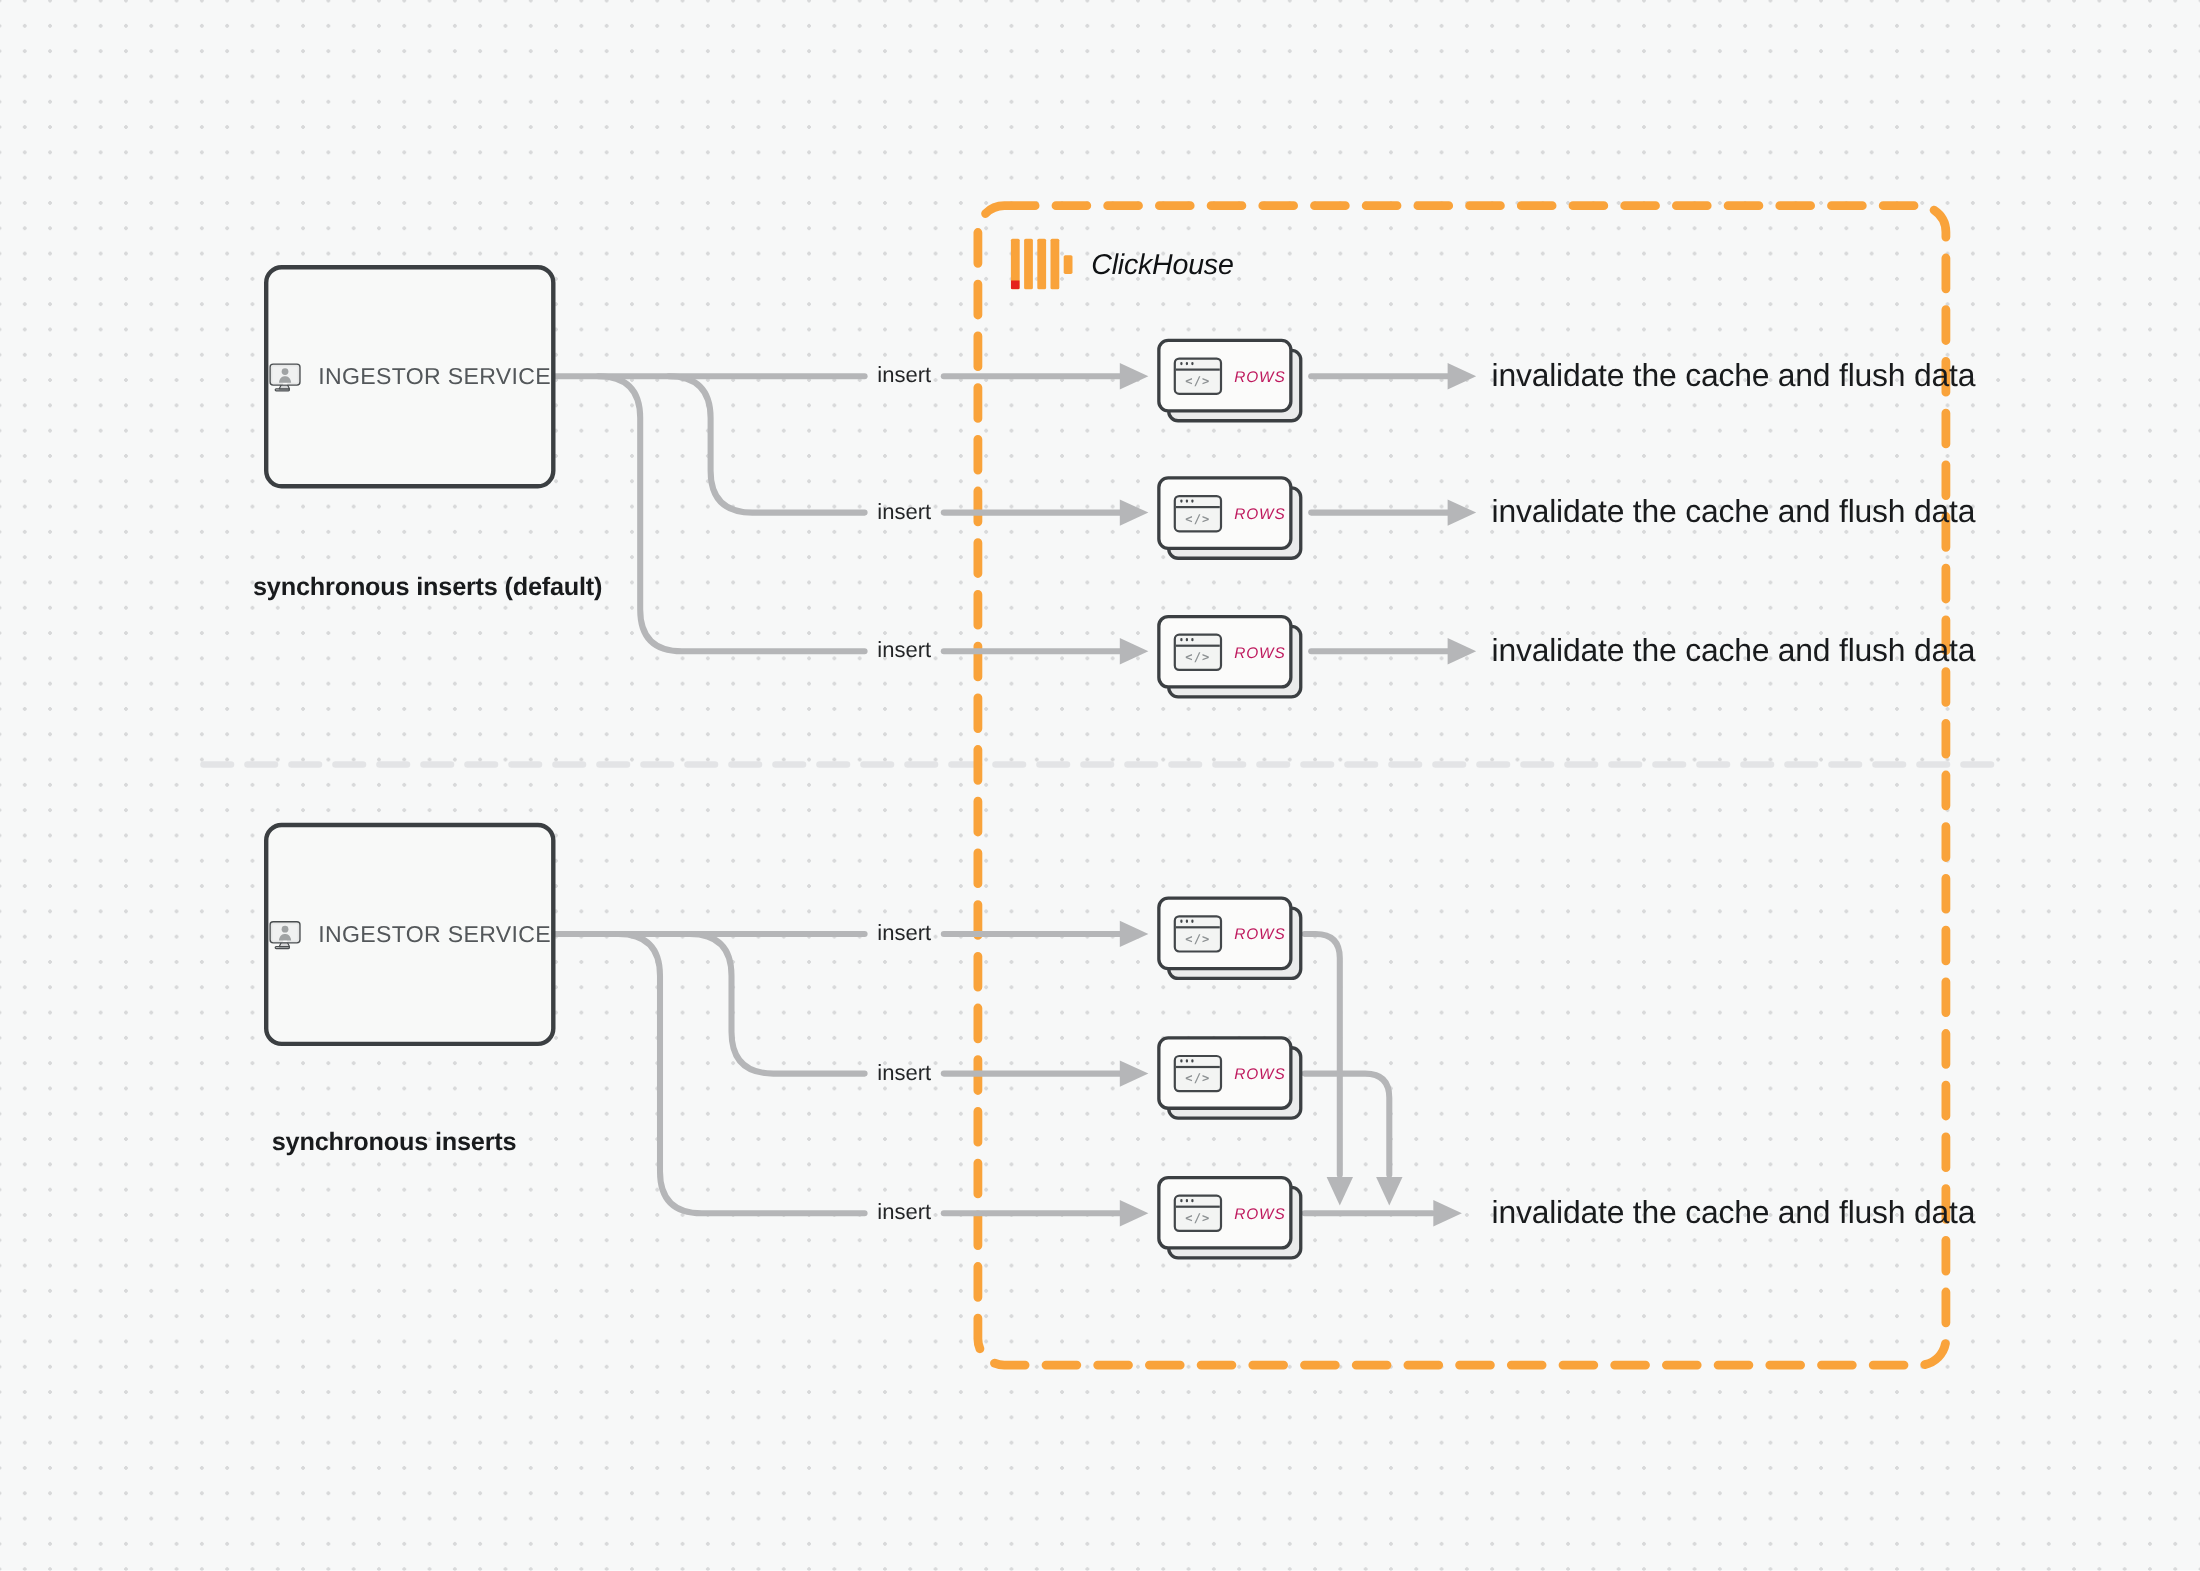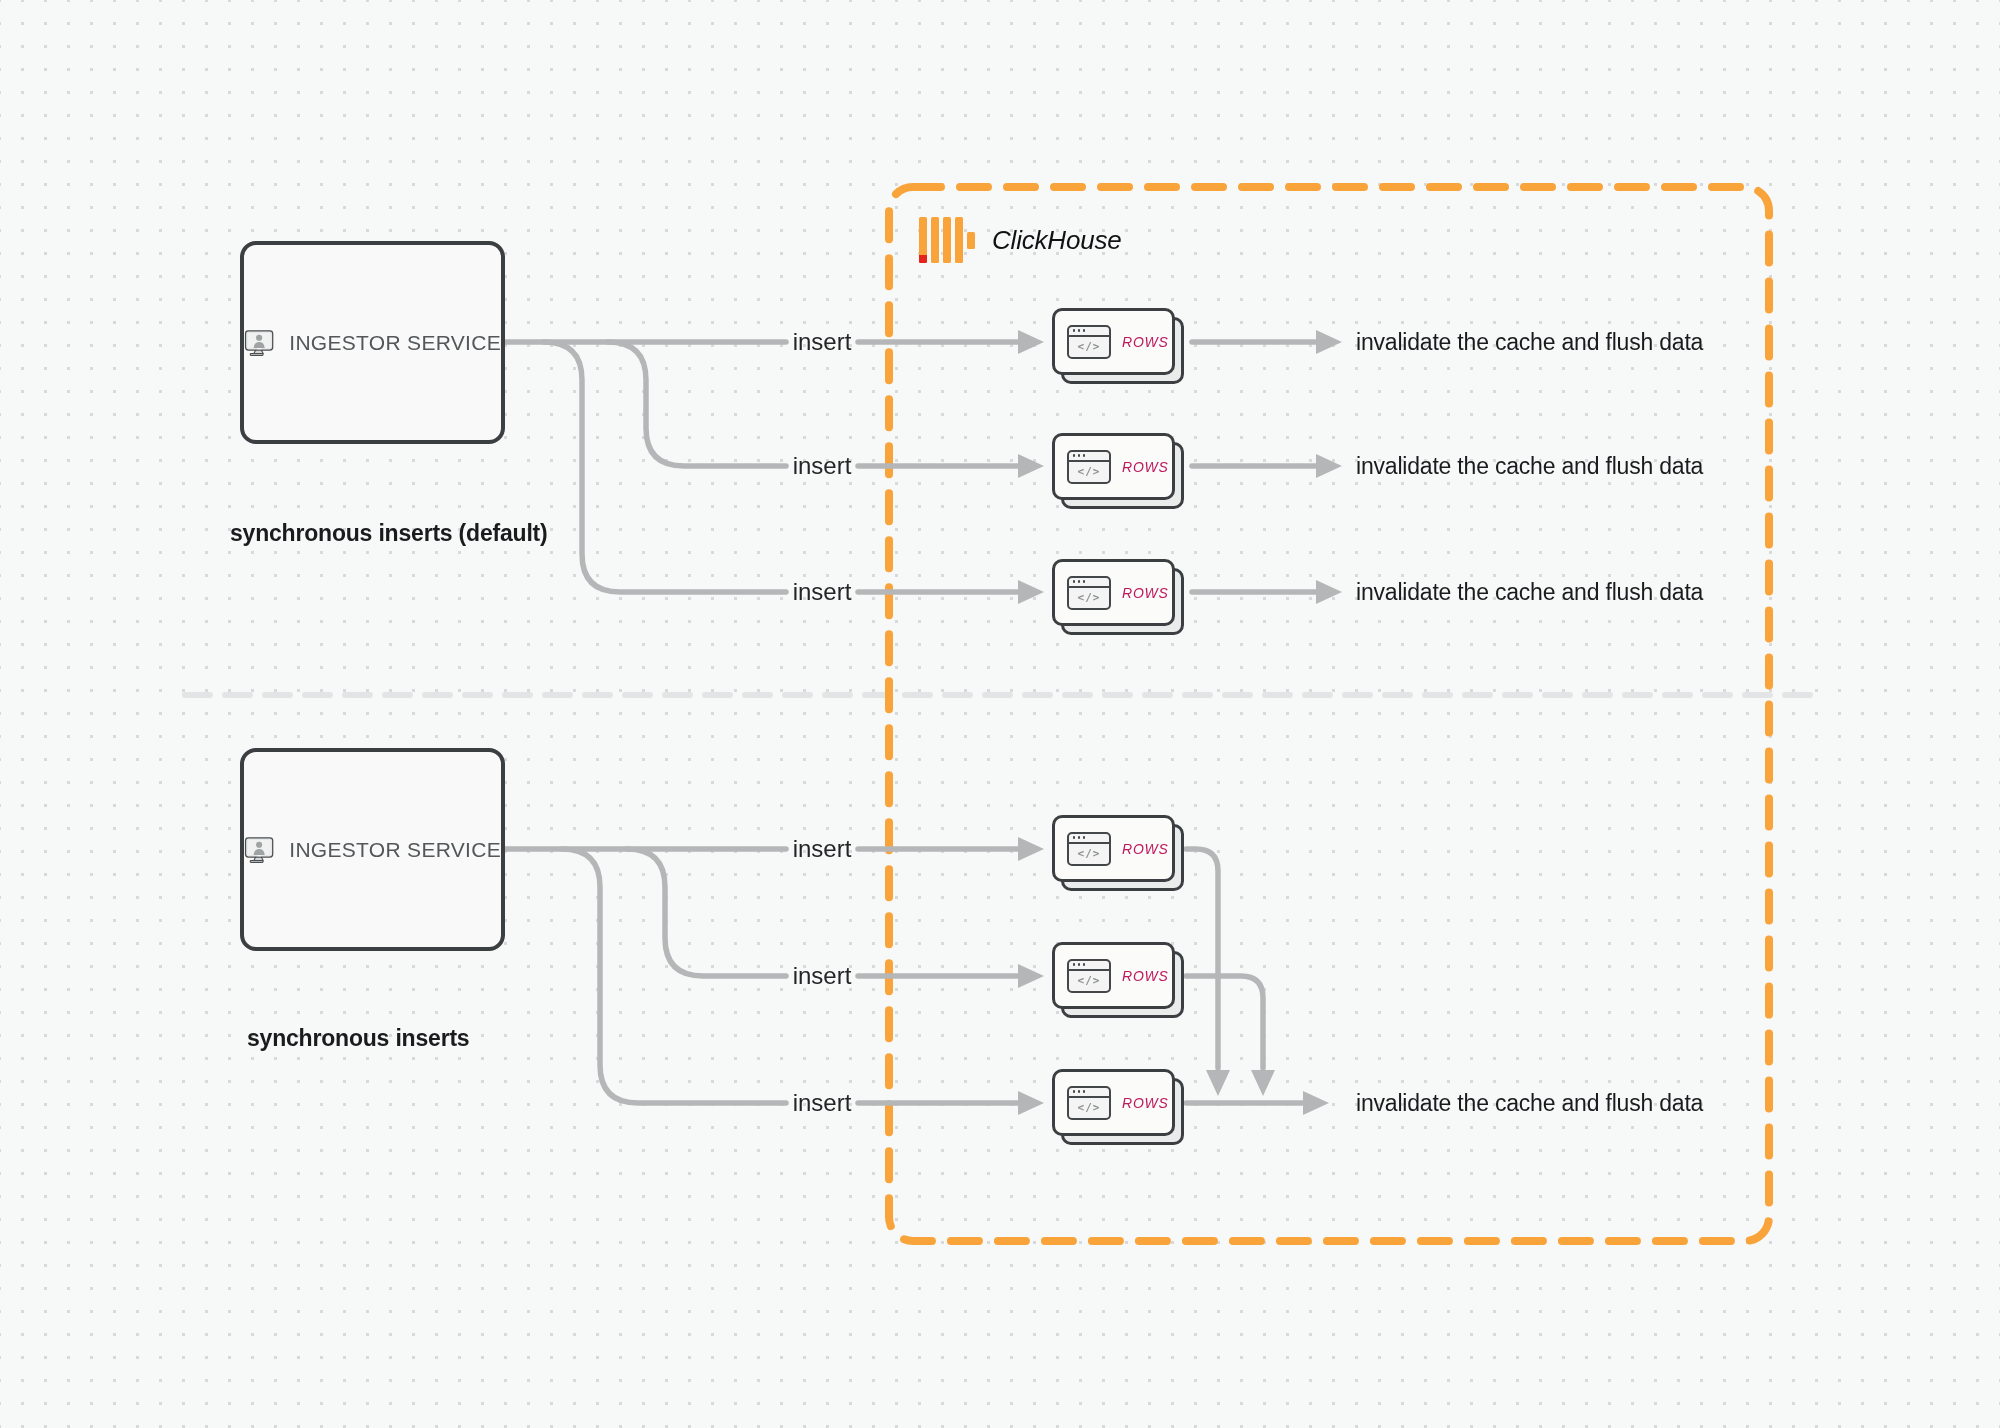--- a/index.html
+++ b/index.html
@@ -32,25 +32,25 @@
     display:flex;flex-direction:row;align-items:center;justify-content:center;gap:15px;
   }
   .ingestor-label{color:#53575a;font-size:21px;letter-spacing:.3px;white-space:nowrap;}
 
   .caption{
     position:absolute;transform:translateY(-50%);
     font-weight:bold;font-size:23px;color:#191b1d;white-space:nowrap;letter-spacing:-.2px;
   }
   .insert-label{
     position:absolute;transform:translate(-50%,-50%);
-    font-size:24px;color:#232527;white-space:nowrap;
+    font-size:20px;color:#232527;white-space:nowrap;
   }
   .result-label{
     position:absolute;transform:translateY(-50%);
-    font-size:23px;color:#191b1d;white-space:nowrap;letter-spacing:-.2px;
+    font-size:29px;color:#191b1d;white-space:nowrap;letter-spacing:-.2px;
   }
 
   .rows-card{position:absolute;width:123px;height:67px;}
   .rows-card .back{
     position:absolute;left:9px;top:9px;width:123px;height:67px;box-sizing:border-box;
     background:#eaebeb;border:3px solid var(--border-dark);border-radius:10px;
   }
   .rows-card .front{
     position:absolute;left:0;top:0;width:123px;height:67px;box-sizing:border-box;
     background:#fbfbfa;border:3px solid var(--border-dark);border-radius:10px;

